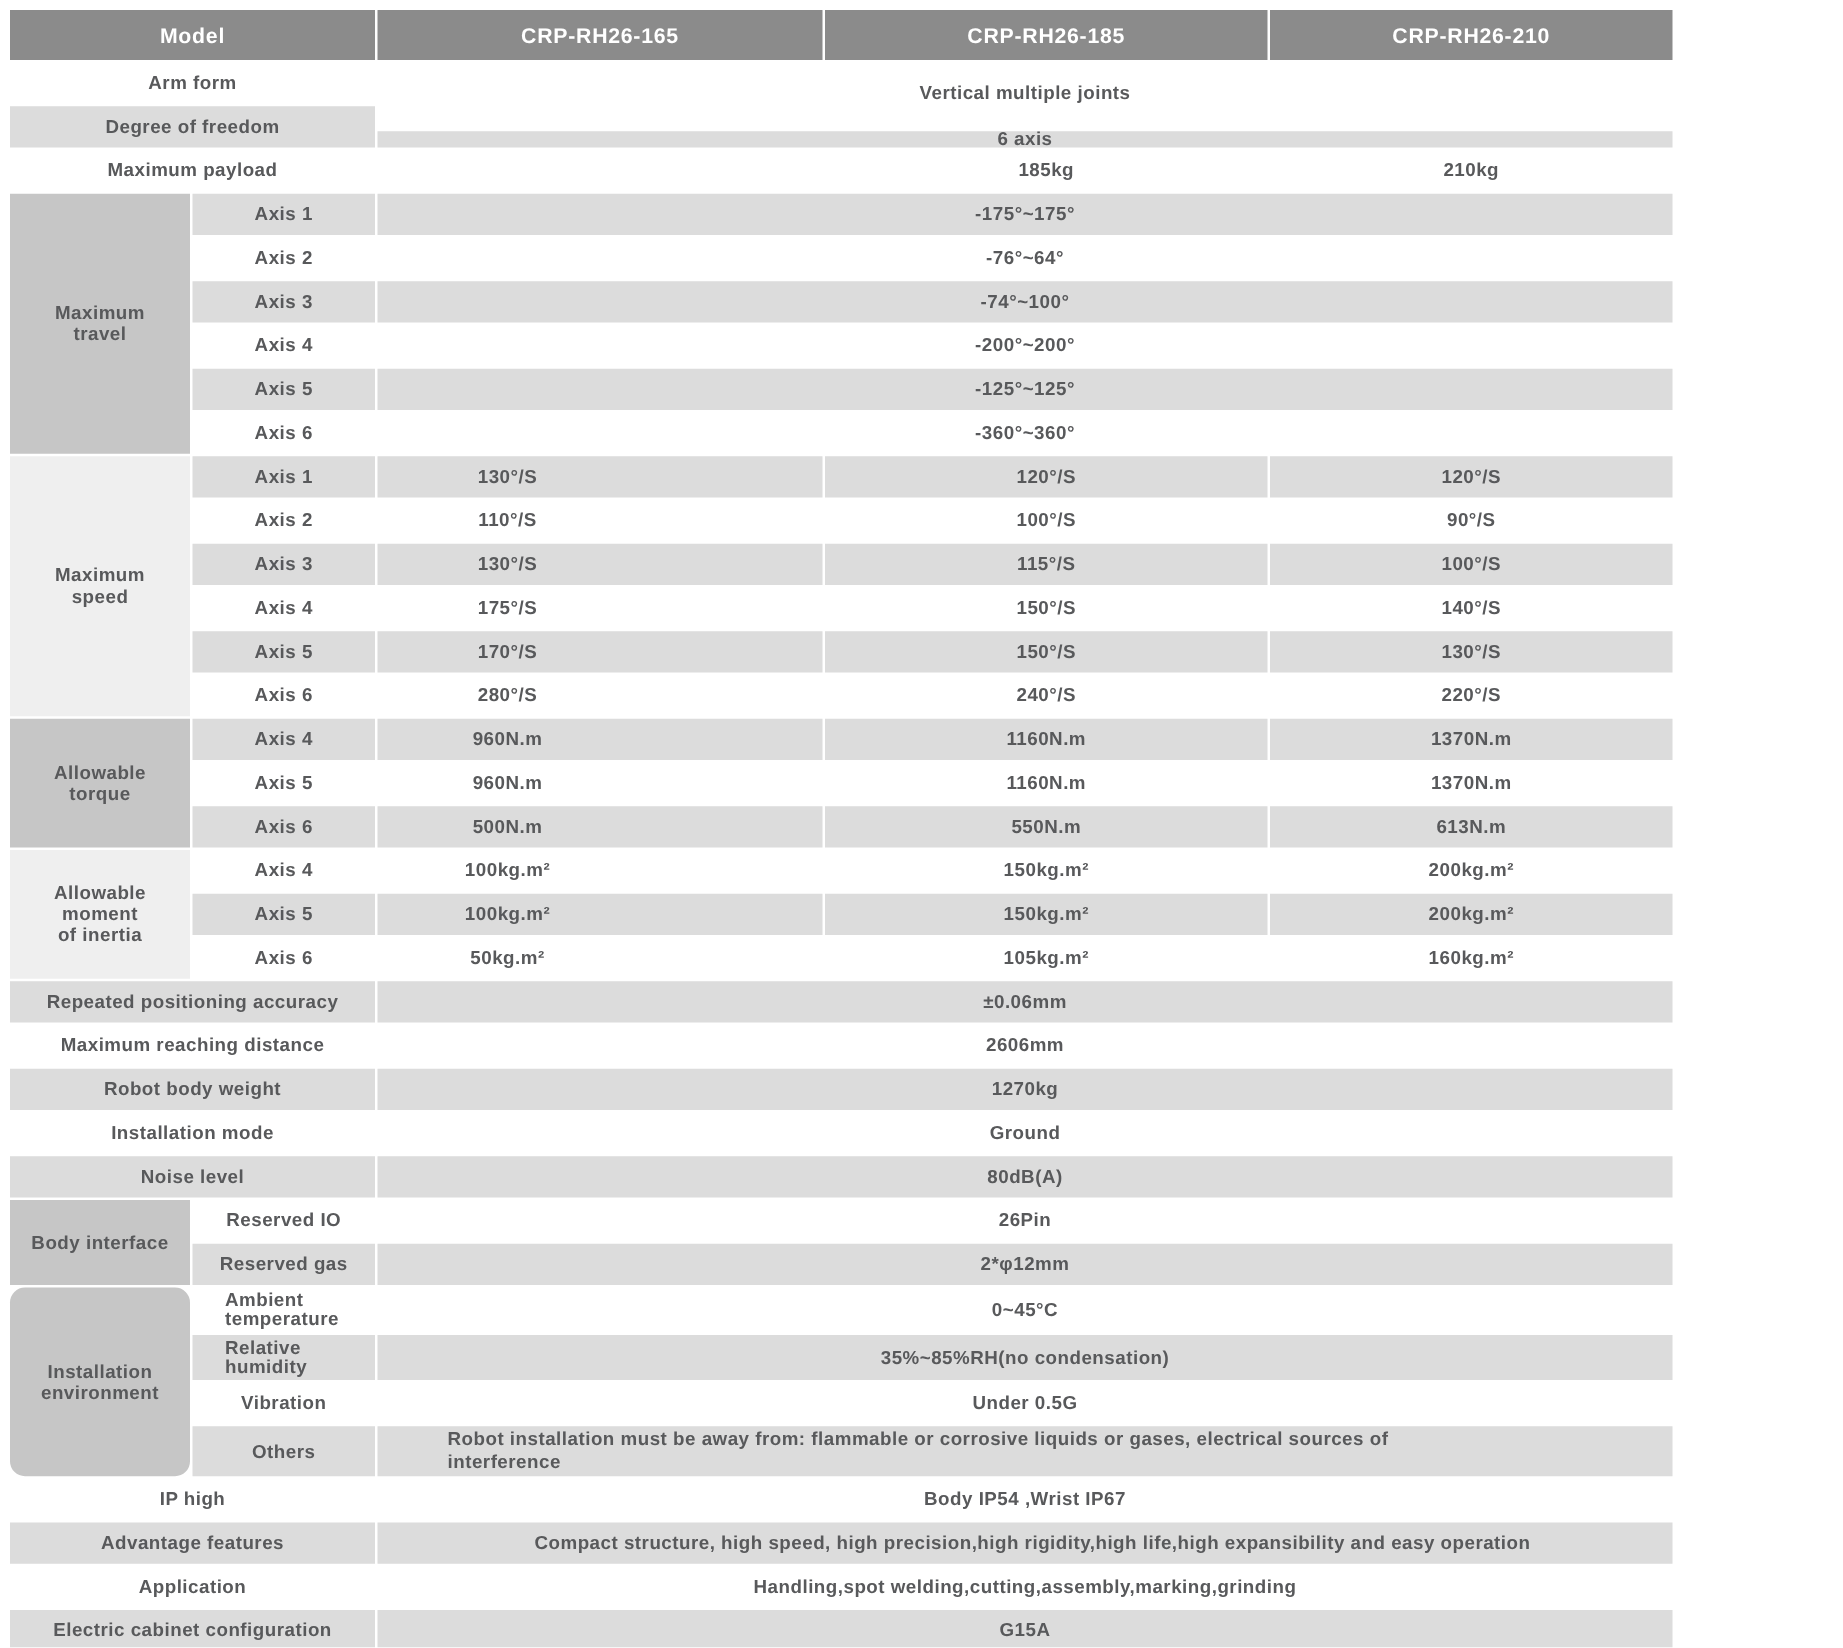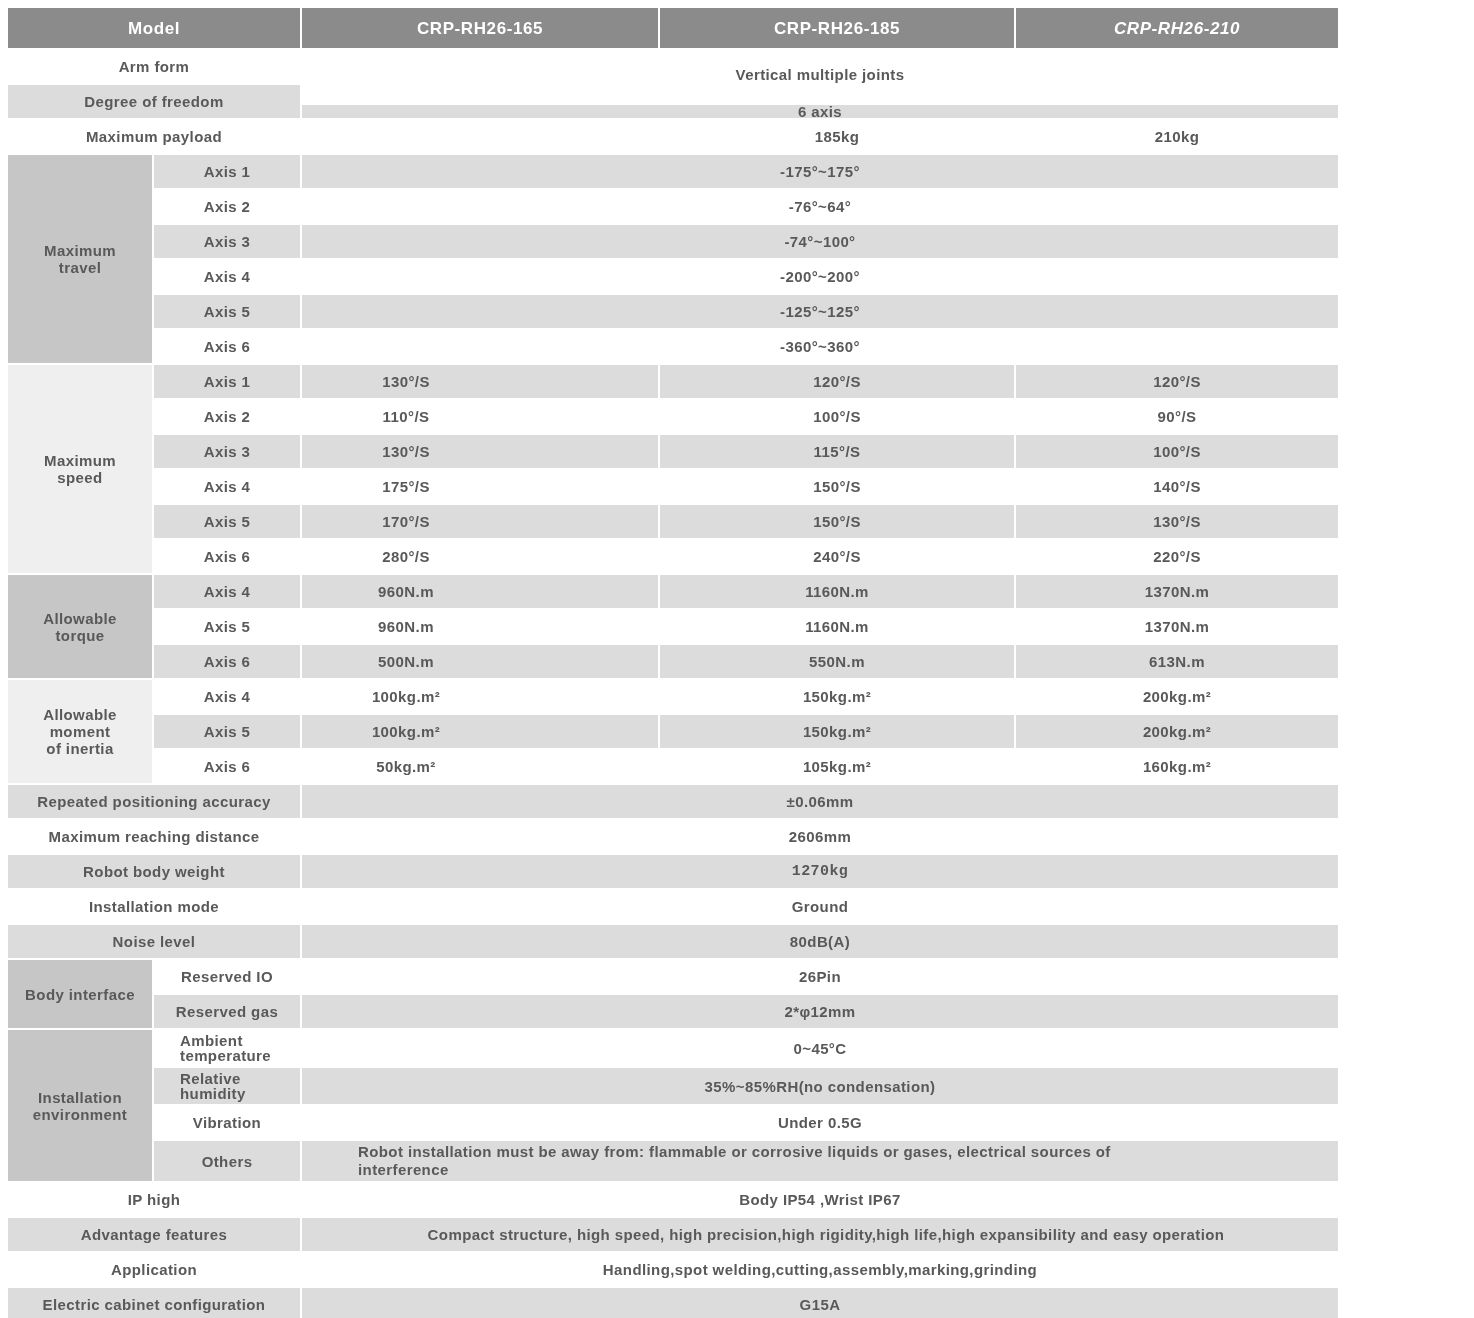--- a/index.html
+++ b/index.html
@@ -34,21 +34,21 @@
   .left-value{justify-content:flex-start;text-align:left;padding-left:56px;line-height:18px;}
 </style>
 </head>
 <body>
 
 <div class="page">
   <div class="spec-table" style="grid-template-rows: 40px 33px 33px 33px 33px 33px 33px 33px 33px 33px 33px 33px 33px 33px 33px 33px 33px 33px 33px 33px 33px 33px 33px 33px 33px 33px 33px 33px 33px 36px 36px 33px 40px 33px 33px 33px 33px;">
       <div class="cell hdr" style="grid-area: 1 / 1 / 2 / 3;">Model</div>
       <div class="cell hdr" style="grid-area: 1 / 3 / 2 / 4;">CRP-RH26-165</div>
       <div class="cell hdr" style="grid-area: 1 / 4 / 2 / 5;">CRP-RH26-185</div>
-      <div class="cell hdr" style="grid-area: 1 / 5 / 2 / 6; font-style: italic;">CRP-RH26-210</div>
+      <div class="cell hdr" style="grid-area: 1 / 5 / 2 / 6;">CRP-RH26-210</div>
       <div class="cell " style="grid-area: 2 / 1 / 3 / 3;">Arm form</div>
       <div class="cell " style="grid-area: 2 / 3 / 3 / 6; margin-top: 16px;">Vertical multiple joints</div>
       <div class="cell  shade" style="grid-area: 3 / 1 / 4 / 3;">Degree of freedom</div>
       <div class="cell  shade" style="grid-area: 3 / 3 / 4 / 6; margin-top: 20px;">6 axis</div>
       <div class="cell " style="grid-area: 4 / 1 / 5 / 3;">Maximum payload</div>
       <div class="cell " style="grid-area: 4 / 4 / 5 / 5;">185kg</div>
       <div class="cell " style="grid-area: 4 / 5 / 5 / 6;">210kg</div>
       <div class="cell gdark" style="grid-area: 5 / 1 / 11 / 2;">Maximum
 travel</div>
       <div class="cell  shade" style="grid-area: 5 / 2 / 6 / 3;">Axis 1</div>
@@ -116,31 +116,31 @@
       <div class="cell  shade" style="grid-area: 21 / 5 / 22 / 6;">200kg.m²</div>
       <div class="cell " style="grid-area: 22 / 2 / 23 / 3;">Axis 6</div>
       <div class="cell  v1off" style="grid-area: 22 / 3 / 23 / 4;">50kg.m²</div>
       <div class="cell " style="grid-area: 22 / 4 / 23 / 5;">105kg.m²</div>
       <div class="cell " style="grid-area: 22 / 5 / 23 / 6;">160kg.m²</div>
       <div class="cell  shade" style="grid-area: 23 / 1 / 24 / 3;">Repeated positioning accuracy</div>
       <div class="cell  shade" style="grid-area: 23 / 3 / 24 / 6;">±0.06mm</div>
       <div class="cell " style="grid-area: 24 / 1 / 25 / 3;">Maximum reaching distance</div>
       <div class="cell " style="grid-area: 24 / 3 / 25 / 6;">2606mm</div>
       <div class="cell  shade" style="grid-area: 25 / 1 / 26 / 3;">Robot body weight</div>
-      <div class="cell  shade" style="grid-area: 25 / 3 / 26 / 6; font-family: Liberation Mono, monospace;">1270kg</div>
+      <div class="cell  shade" style="grid-area: 25 / 3 / 26 / 6;">1270kg</div>
       <div class="cell " style="grid-area: 26 / 1 / 27 / 3;">Installation mode</div>
       <div class="cell " style="grid-area: 26 / 3 / 27 / 6;">Ground</div>
       <div class="cell  shade" style="grid-area: 27 / 1 / 28 / 3;">Noise level</div>
       <div class="cell  shade" style="grid-area: 27 / 3 / 28 / 6;">80dB(A)</div>
       <div class="cell gdark" style="grid-area: 28 / 1 / 30 / 2;">Body interface</div>
       <div class="cell " style="grid-area: 28 / 2 / 29 / 3;">Reserved IO</div>
       <div class="cell " style="grid-area: 28 / 3 / 29 / 6;">26Pin</div>
       <div class="cell  shade" style="grid-area: 29 / 2 / 30 / 3;">Reserved gas</div>
       <div class="cell  shade" style="grid-area: 29 / 3 / 30 / 6;">2*φ12mm</div>
-      <div class="cell gdark" style="grid-area: 30 / 1 / 34 / 2;">Installation
+      <div class="cell gdark" style="grid-area: 30 / 1 / 34 / 2; border-radius: 12px;">Installation
 environment</div>
       <div class="cell  left-label" style="grid-area: 30 / 2 / 31 / 3;">Ambient
 temperature</div>
       <div class="cell " style="grid-area: 30 / 3 / 31 / 6;">0~45°C</div>
       <div class="cell  shade left-label" style="grid-area: 31 / 2 / 32 / 3;">Relative
 humidity</div>
       <div class="cell  shade" style="grid-area: 31 / 3 / 32 / 6;">35%~85%RH(no condensation)</div>
       <div class="cell " style="grid-area: 32 / 2 / 33 / 3;">Vibration</div>
       <div class="cell " style="grid-area: 32 / 3 / 33 / 6;">Under 0.5G</div>
       <div class="cell  shade" style="grid-area: 33 / 2 / 34 / 3;">Others</div>

